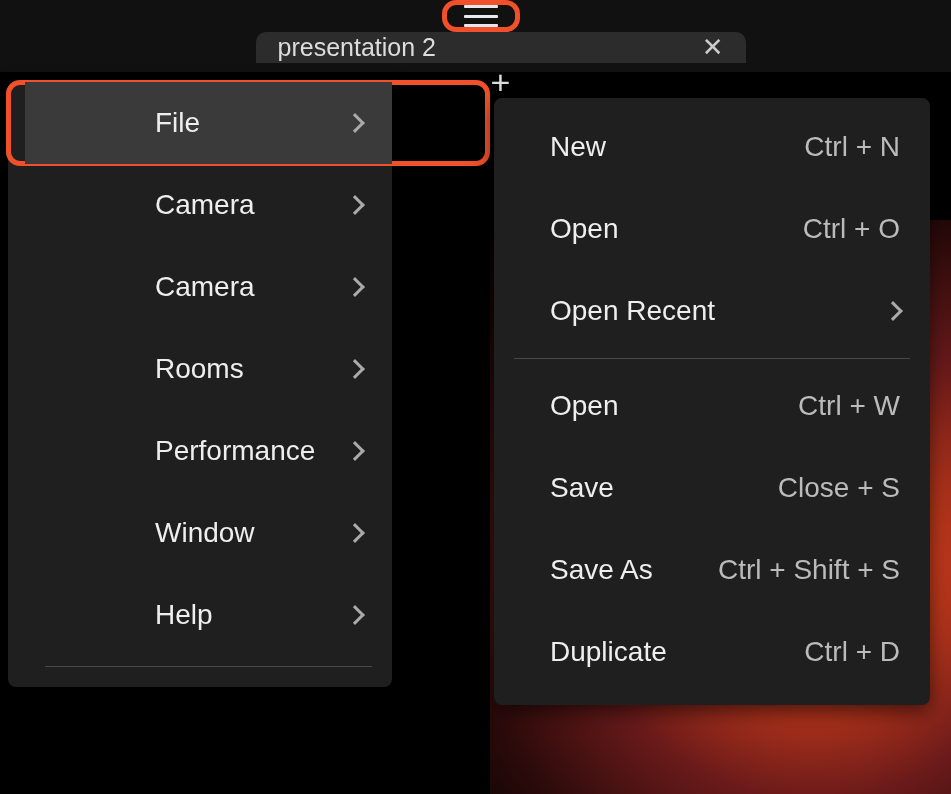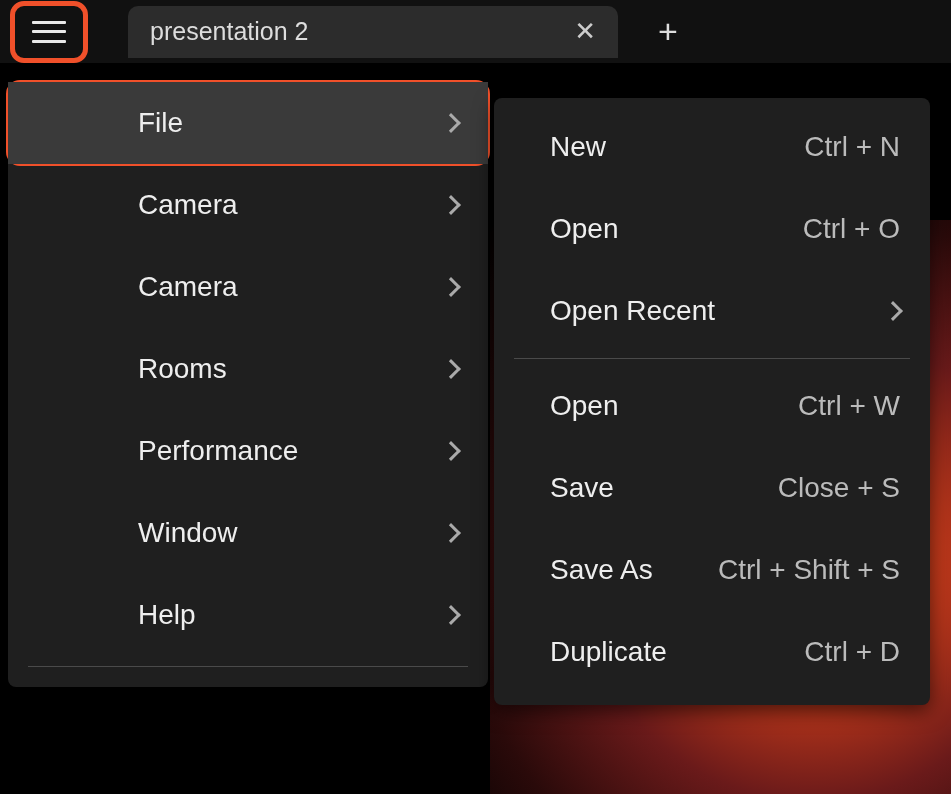--- a/index.html
+++ b/index.html
@@ -6,26 +6,27 @@
   body {
     width: 951px;
     height: 794px;
     background: #000;
     font-family: "Segoe UI", Arial, sans-serif;
     color: #fff;
     overflow: hidden;
     position: relative;
   }
   .topbar {
-    height: 63px;
+    height: 72px;
     display: flex;
     align-items: center;
     padding-left: 10px;
     background: #111;
     position: relative;
+    flex-direction: column;
   }
   .hamburger-box {
     width: 78px;
     height: 62px;
     border: 5px solid #f0502a;
     border-radius: 14px;
     display: flex;
     align-items: center;
     justify-content: center;
     background: #111;
@@ -74,26 +75,27 @@
     right: 0;
     bottom: 0;
     background: radial-gradient(circle at 70% 60%, #f06a3a 0%, #c43a1a 25%, #6a1a1a 50%, #2a0a0a 75%, #000 100%);
     z-index: 0;
   }
 
   .menu-main {
     position: absolute;
     top: 82px;
     left: 8px;
-    width: 480px;
+    width: 384px;
     background: #1f1f1f;
     border-radius: 8px;
     z-index: 5;
     padding-bottom: 20px;
     box-shadow: 0 6px 20px rgba(0,0,0,0.6);
+    padding-left: 17px;
   }
   .menu-main .item {
     height: 82px;
     display: flex;
     align-items: center;
     justify-content: space-between;
     padding: 0 30px 0 130px;
     font-size: 28px;
     color: #eee;
     position: relative;

